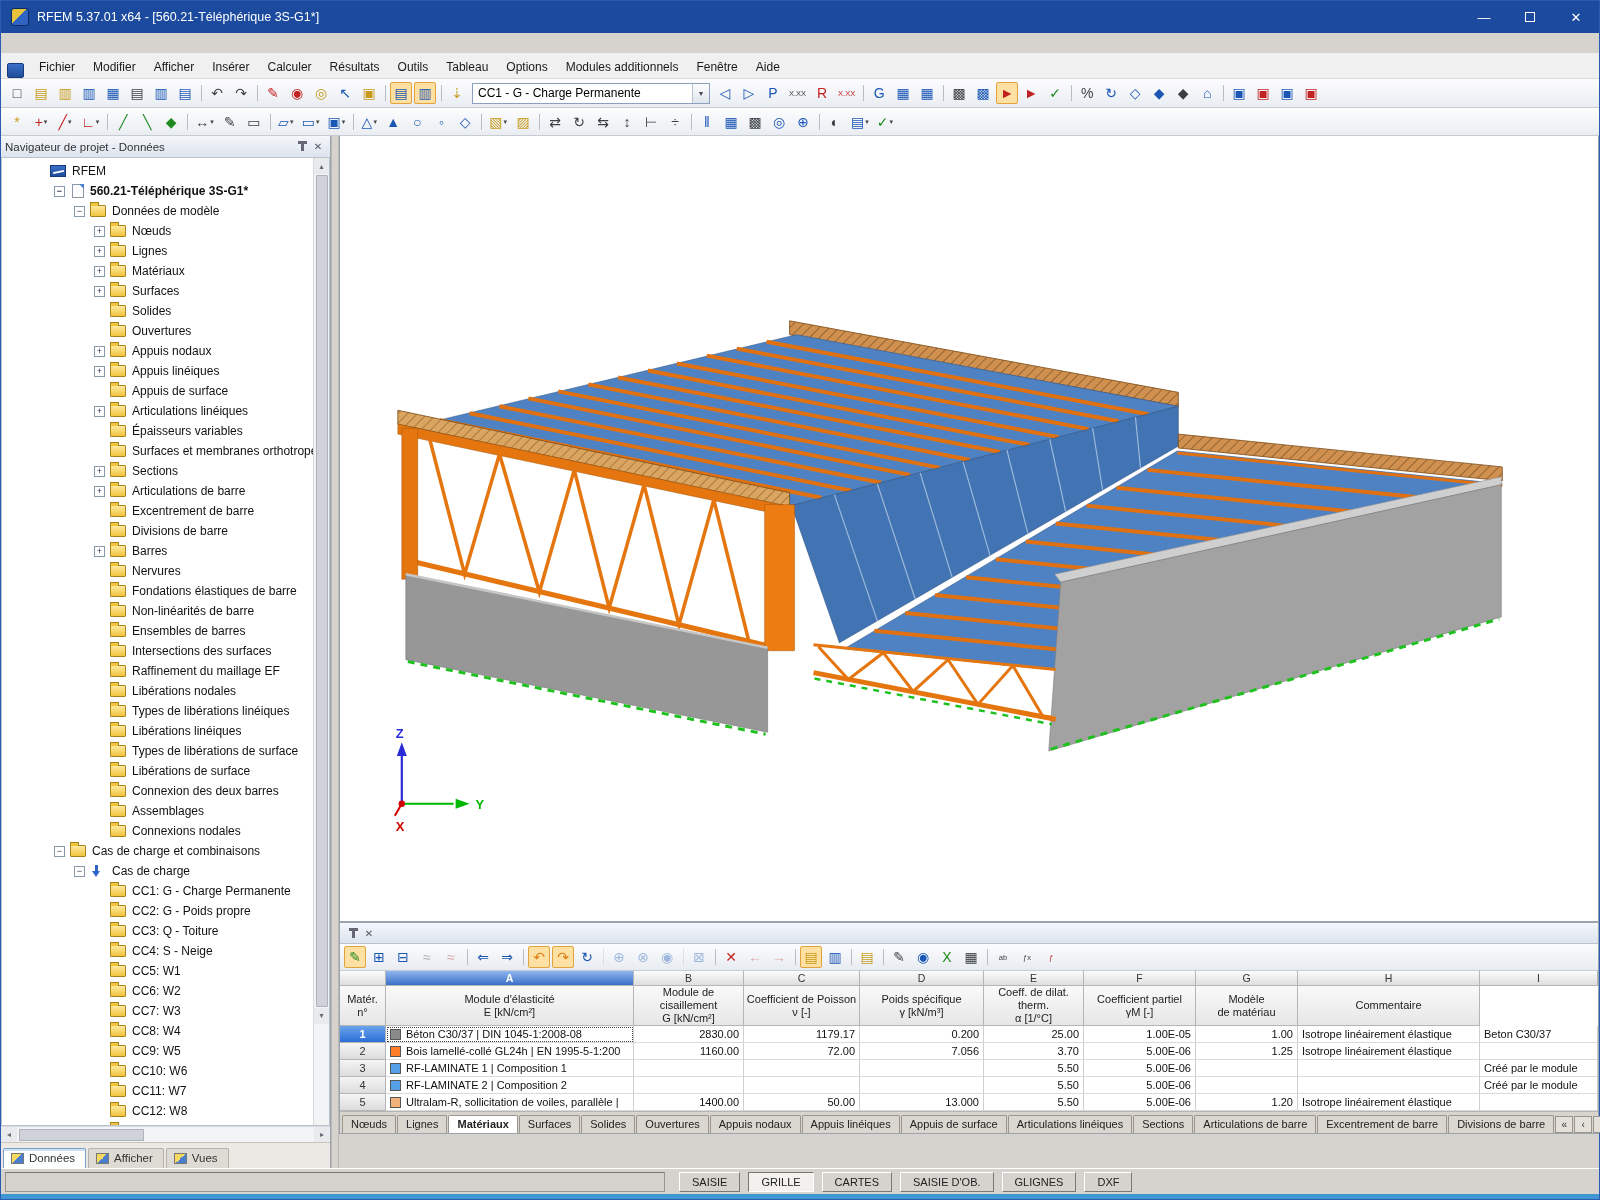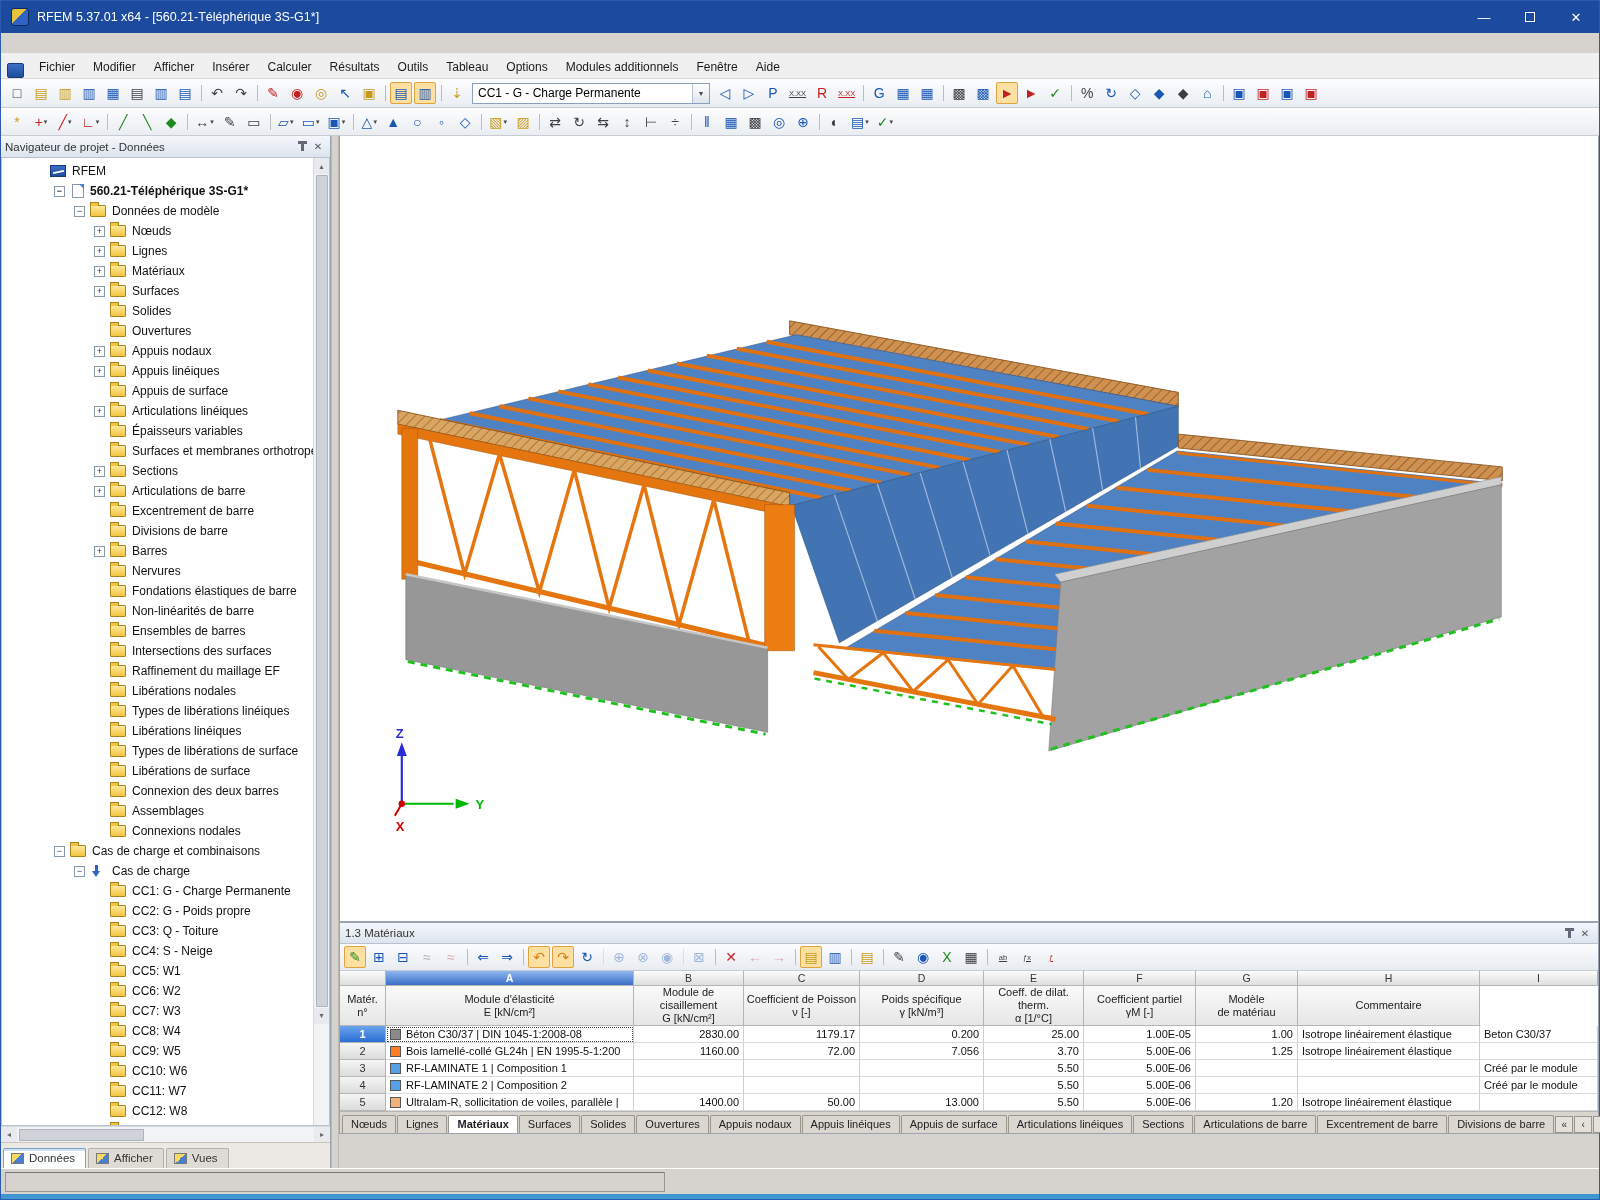--- a/index.html
+++ b/index.html
@@ -17,21 +17,21 @@
   
   .menubar{height:26px;background:#f0f0f0;display:flex;align-items:flex-end;font-size:12px;color:#1a1a1a;border-bottom:1px solid #d9d9d9;flex:0 0 auto;margin-top:20px;}
   .menubar .mico{width:17px;height:15px;margin:0 6px 0 6px;background:linear-gradient(#3b6fc8,#1f4d9b);border:1px solid #16397a;border-radius:2px;}
   .menu-item{padding:4px 9px;cursor:default;}
 
   
   .toolbar{background:linear-gradient(#fdfdfe,#e9edf2);border-bottom:1px solid #c6cbd4;display:flex;align-items:center;padding:0 4px;flex:0 0 auto;}
   .tb1{height:29px;}
   .tb2{height:28px;}
   .ticn{height:22px;min-width:22px;display:inline-flex;align-items:center;justify-content:center;font-size:14px;margin:0 1px;border:1px solid transparent;border-radius:2px;position:relative;padding:0 2px;}
-  .ticn.small{font-size:7.5px;letter-spacing:0;text-decoration:underline;}
+  .ticn.small{font-size:7.5px;letter-spacing:0;}
   .ticn.sep{margin-left:9px;}
   .ticn.sep::before{content:"";position:absolute;left:-6px;top:2px;bottom:2px;width:1px;background:#b8bcc4;}
   .ticn.lit{background:#ffe0a3;border-color:#e3a23c;}
   .ticn.dim{opacity:.38;}
   .ticn.caret::after{content:"▾";font-size:7px;color:#444;margin-left:1px;}
   .ticn.k{color:#3a3f45;} .ticn.b{color:#1a56b4;} .ticn.r{color:#c32222;}
   .ticn.g{color:#1e8a1e;} .ticn.y{color:#c79a1c;} .ticn.o{color:#d97b12;}
   .lc-select{height:21px;width:238px;background:#fff;border:1px solid #8aa0bd;display:inline-flex;align-items:center;margin:0 3px;font-size:12px;}
   .lc-select .lcv{flex:1;padding:0 5px;white-space:nowrap;overflow:hidden;}
   .lc-select .lcb{width:17px;height:100%;background:linear-gradient(#fdfdfd,#dfe5ec);border-left:1px solid #b6c2d2;font-size:8px;display:flex;align-items:center;justify-content:center;color:#445;}
@@ -845,21 +845,20 @@
             <circle cx="62" cy="672" r="3.2" fill="#d00000"></circle>
             <text x="56" y="606" font-size="13" font-weight="bold" fill="#2a2ad6">Z</text>
             <text x="136" y="677" font-size="13" font-weight="bold" fill="#00b800">Y</text>
             <text x="56" y="699" font-size="13" font-weight="bold" fill="#d00000">X</text>
           </g>
         </svg>
       </div>
 
       <div class="tpanel">
         <div class="tp-caption">
-          <span class="cap">1.3 Matériaux</span>
           <span class="capbtn">
               <span class="pinico"></span>
             </span>
           <span class="capbtn">✕</span>
         </div>
         <div class="tp-toolbar">
 
         <span class="ticn g lit" title="table-edit-mode-icon">
               <span>✎</span>
             </span>
@@ -1112,15 +1111,24 @@
               <span>›</span>
             </span>
         </div>
       </div>
       <div class="bottom-filler"></div>
     </div>
   </div>
 
   <div class="statusbar">
     <span class="status-field"></span>
+    <span style="display:flex;">
+
+    <span class="sbtn">SAISIE</span>
+        <span class="sbtn active">GRILLE</span>
+        <span class="sbtn">CARTES</span>
+        <span class="sbtn">SAISIE D'OB.</span>
+        <span class="sbtn">GLIGNES</span>
+        <span class="sbtn">DXF</span>
+      </span>
   </div>
   <div class="accent"></div>
 </div>
 
 </body></html>

